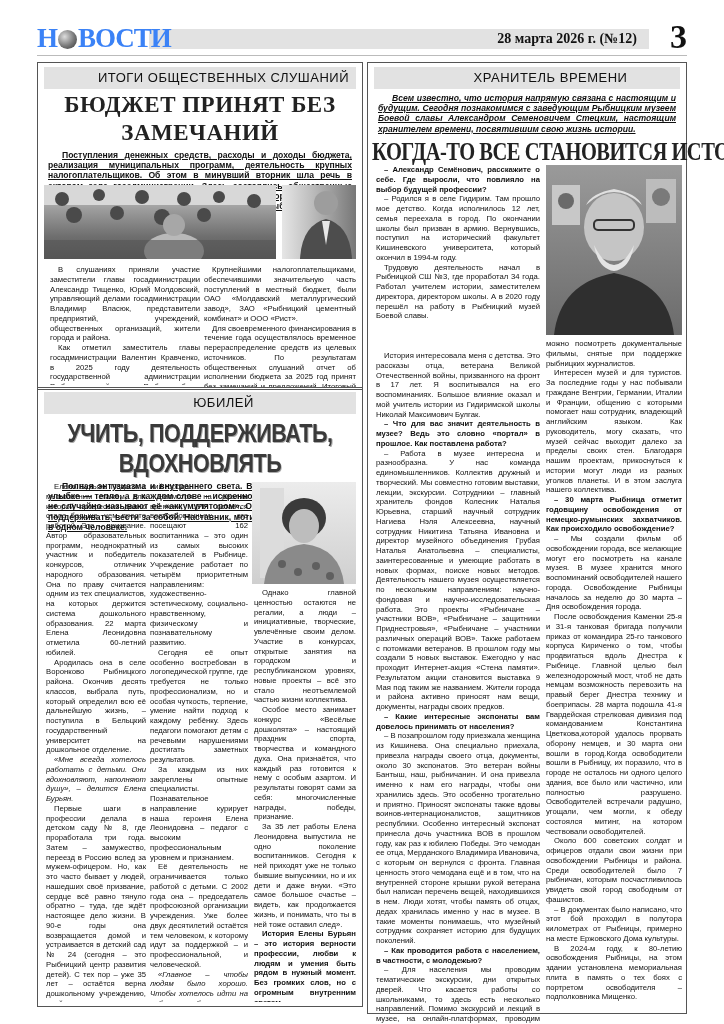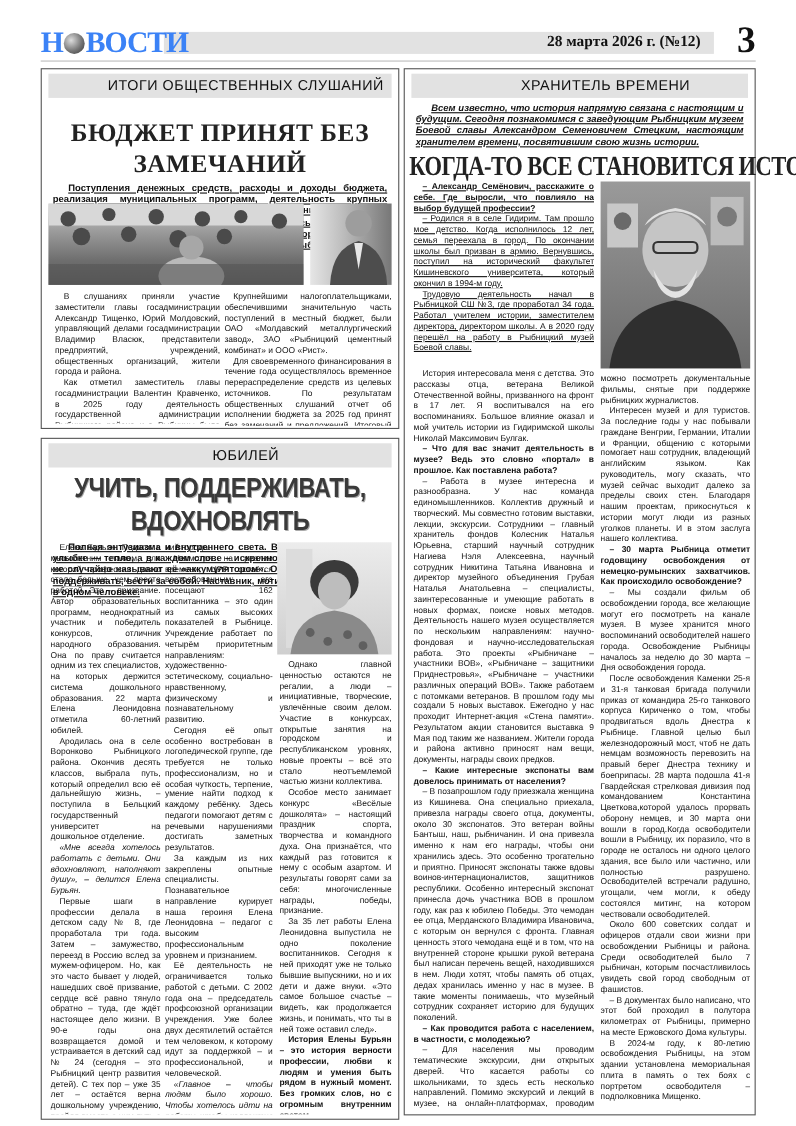--- a/index.html
+++ b/index.html
@@ -30,21 +30,21 @@
 <div class="masthead">
   <div class="mast-bar"></div>
   <div class="logo"><span>Н</span><span class="globe"></span><span>ВОСТИ</span></div>
   <div class="mast-date">28 марта  2026 г. (№12)</div>
   <div class="page-num">3</div>
 </div>
 <div class="mast-line"></div>
 
 <div class="box" style="left:37px;top:62px;width:326px;height:328px;">
   <div class="rubric">ИТОГИ ОБЩЕСТВЕННЫХ СЛУШАНИЙ</div>
-  <div class="head-serif" style="font-size:23px;line-height:28px;margin-top:18px;">БЮДЖЕТ ПРИНЯТ БЕЗ ЗАМЕЧАНИЙ</div>
+  <div class="head-serif" style="font-size:23px;line-height:28px;margin-top:2px;">БЮДЖЕТ ПРИНЯТ БЕЗ ЗАМЕЧАНИЙ</div>
   <div class="lead" style="margin-top:3px;">Поступления денежных средств, расходы и доходы бюджета, реализация муниципальных программ, деятельность крупных налогоплательщиков. Об этом в минувший вторник шла речь в актовом зале госадминистрации. Здесь состоялись общественные слушания по отчету исполнения бюджета района и города за 2025 год. Их провел заместитель главы госадминистрации Рыбницкого района и г. Рыбницы Валентин Кравченко.</div>
   <div class="photo" style="left:6px;top:122px;width:232px;height:74px;background:linear-gradient(180deg,#cfcfcf 0%,#9a9a9a 35%,#6e6e6e 70%,#585858 100%);">
     <svg width="232" height="74">
       <rect x="0" y="0" width="232" height="20" fill="#d8d8d8"></rect>
       <g fill="#4a4a4a">
         <circle cx="18" cy="14" r="7"></circle>
           <circle cx="55" cy="10" r="6"></circle>
           <circle cx="98" cy="12" r="7"></circle>
           <circle cx="140" cy="14" r="7"></circle>
           <circle cx="175" cy="12" r="6"></circle>
@@ -70,21 +70,21 @@
     <p>В слушаниях приняли участие заместители главы госадминистрации Александр Тищенко, Юрий Молдовский, управляющий делами госадминистрации Владимир Власюк, представители предприятий, учреждений, общественных организаций, жители города и района.</p>
     <p>Как отметил заместитель главы госадминистрации Валентин Кравченко, в 2025 году деятельность государственной администрации Рыбницкого района и г. Рыбницы была направлена на сохранение социальной стабильности и создание условий для социально-экономического развития города и района в соответствии с основными направлениями бюджетной и налоговой политики.</p>
   </div>
   <div class="col txt" style="left:166px;top:202px;width:152px;height:122px;">
     <p>Крупнейшими налогоплательщиками, обеспечившими значительную часть поступлений в местный бюджет, были ОАО «Молдавский металлургический завод», ЗАО «Рыбницкий цементный комбинат» и ООО «Рист».</p>
     <p>Для своевременного финансирования в течение года осуществлялось временное перераспределение средств из целевых источников. По результатам общественных слушаний отчет об исполнении бюджета за 2025 год принят без замечаний и предложений. Итоговый документ будет направлен на рассмотрение в Совет народных депутатов Рыбницкого района и г. Рыбницы.</p>
 
   </div>
 </div>
 
-<div class="box" style="left:37px;top:398px;width:326px;height:620px;">
+<div class="box" style="left:37px;top:387px;width:326px;height:620px;">
   <div class="rubric">ЮБИЛЕЙ</div>
   <div class="head-serif" style="font-family:'Liberation Sans Narrow','Liberation Sans',sans-serif;font-size:25px;line-height:30px;margin-top:4px;color:#3a3a3a;text-shadow:1px 1px 0 #aaa;letter-spacing:-.5px;transform:scaleX(.86);">УЧИТЬ, ПОДДЕРЖИВАТЬ, ВДОХНОВЛЯТЬ</div>
   <div class="lead" style="margin-top:3px;">Полная энтузиазма и внутреннего света. В её взгляде – искра, в улыбке — тепло, а в каждом слове – искренность и участие. Коллеги не случайно называют её «аккумулятором». Она умеет вдохновлять, поддерживать, вести за собой. Наставник, мотиватор, друг – и всё это в одном человеке.</div>
   <div class="photo" style="left:214px;top:94px;width:104px;height:102px;background:linear-gradient(180deg,#ececec,#cfcfcf);">
     <svg width="104" height="102">
       <rect x="8" y="6" width="24" height="90" fill="#dcdcdc"></rect>
       <ellipse cx="52" cy="36" rx="22" ry="20" fill="#3a3a3a"></ellipse>
       <ellipse cx="52" cy="44" rx="15" ry="17" fill="#bdbdbd"></ellipse>
       <path d="M12 102 Q16 66 52 62 Q88 66 92 102 Z" fill="#8a8a8a"></path>
       <g fill="#5f5f5f">
@@ -130,26 +130,26 @@
         <rect x="100" y="14" width="30" height="44" fill="#bcbcbc"></rect>
       <circle cx="20" cy="36" r="8" fill="#6a6a6a"></circle>
         <circle cx="115" cy="32" r="9" fill="#7a7a7a"></circle>
       <ellipse cx="68" cy="62" rx="30" ry="34" fill="#c5c5c5"></ellipse>
       <path d="M40 40 Q68 14 96 40 Q90 28 68 24 Q46 28 40 40 Z" fill="#e0e0e0"></path>
       <rect x="48" y="55" width="40" height="10" rx="4" fill="none" stroke="#333" stroke-width="2"></rect>
       <path d="M48 80 Q68 120 88 80 Q84 104 68 106 Q52 104 48 80 Z" fill="#e4e4e4"></path>
       <path d="M8 170 Q14 118 68 108 Q122 118 128 170 Z" fill="#2f2f2f"></path>
     </svg>
   </div>
-  <div class="col txt" style="left:8px;top:102px;width:164px;height:170px;text-decoration:underline;">
+  <div class="col txt" style="left:8px;top:102px;width:164px;height:170px;">
     <p class="q">– Александр Семёнович, расскажите о себе. Где выросли, что повлияло на выбор будущей профессии?</p>
     <p>– Родился я в селе Гидирим. Там прошло мое детство. Когда исполнилось 12 лет, семья переехала в город. По окончании школы был призван в армию. Вернувшись, поступил на исторический факультет Кишиневского университета, который окончил в 1994-м году.</p>
     <p>Трудовую деятельность начал в Рыбницкой СШ №3, где проработал 34 года. Работал учителем истории, заместителем директора, директором школы. А в 2020 году перешёл на работу в Рыбницкий музей Боевой славы.</p>
   </div>
-  <div class="col txt" style="left:8px;top:272px;width:164px;height:674px;">
+  <div class="col txt" style="left:8px;top:288px;width:164px;height:674px;">
     <p>История интересовала меня с детства. Это рассказы отца, ветерана Великой Отечественной войны, призванного на фронт в 17 лет. Я воспитывался на его воспоминаниях. Большое влияние оказал и мой учитель истории из Гидиримской школы Николай Максимович Булгак.</p>
     <p class="q">– Что для вас значит деятельность в музее? Ведь это словно «портал» в прошлое. Как поставлена работа?</p>
     <p>– Работа в музее интересна и разнообразна. У нас команда единомышленников. Коллектив дружный и творческий. Мы совместно готовим выставки, лекции, экскурсии. Сотрудники – главный хранитель фондов Колесник Наталья Юрьевна, старший научный сотрудник Нагиева Нэля Алексеевна, научный сотрудник Никитина Татьяна Ивановна и директор музейного объединения Грубая Наталья Анатольевна – специалисты, заинтересованные и умеющие работать в новых формах, поиске новых методов. Деятельность нашего музея осуществляется по нескольким направлениям: научно-фондовая и научно-исследовательская работа. Это проекты «Рыбничане – участники ВОВ», «Рыбничане – защитники Приднестровья», «Рыбничане – участники различных операций ВОВ». Также работаем с потомками ветеранов. В прошлом году мы создали 5 новых выставок. Ежегодно у нас проходит Интернет-акция «Стена памяти». Результатом акции становится выставка 9 Мая под таким же названием. Жители города и района активно приносят нам вещи, документы, награды своих предков.</p>
     <p class="q">– Какие интересные экспонаты вам довелось принимать от населения?</p>
     <p>– В позапрошлом году приезжала женщина из Кишинева. Она специально приехала, привезла награды своего отца, документы, около 30 экспонатов. Это ветеран войны Бантыш, наш, рыбничанин. И она привезла именно к нам его награды, чтобы они хранились здесь. Это особенно трогательно и приятно. Приносят экспонаты также вдовы воинов-интернационалистов, защитников республики. Особенно интересный экспонат принесла дочь участника ВОВ в прошлом году, как раз к юбилею Победы. Это чемодан ее отца, Мерданского Владимира Ивановича, с которым он вернулся с фронта. Главная ценность этого чемодана ещё и в том, что на внутренней стороне крышки рукой ветерана был написан перечень вещей, находившихся в нем. Люди хотят, чтобы память об отцах, дедах хранилась именно у нас в музее. В такие моменты понимаешь, что музейный сотрудник сохраняет историю для будущих поколений.</p>
     <p class="q">– Как проводится работа с населением, в частности, с молодежью?</p>
     <p>– Для населения мы проводим тематические экскурсии, дни открытых дверей. Что касается работы со школьниками, то здесь есть несколько направлений. Помимо экскурсий и лекций в музее, на онлайн-платформах, проводим тематические встречи и в школах, и в учреждениях дополнительного образования, организуем конкурсы. Также у музея есть свой ЮтуБ-канал и видео, где</p>
   </div>
   <div class="col txt" style="left:178px;top:276px;width:136px;height:670px;">
     <p style="text-indent:0">можно посмотреть документальные фильмы, снятые при поддержке рыбницких журналистов.</p>

